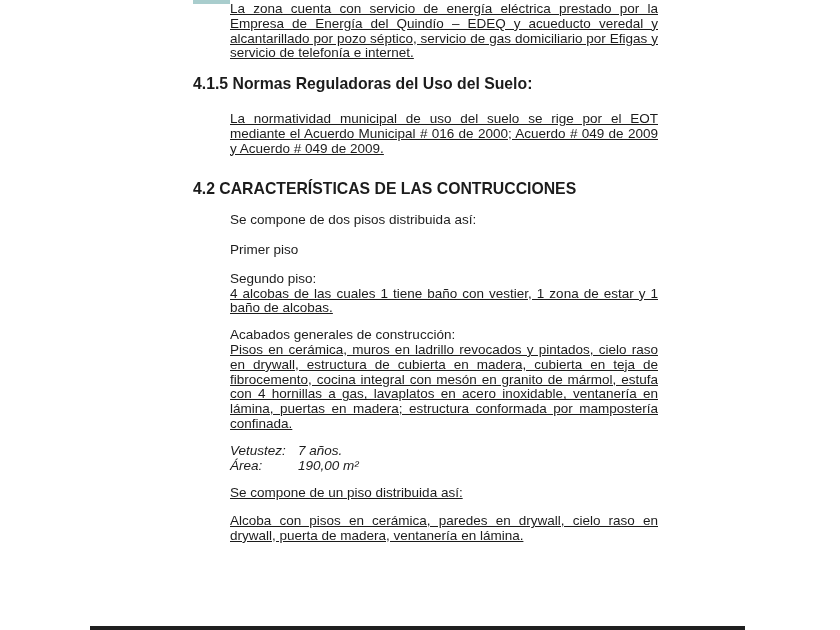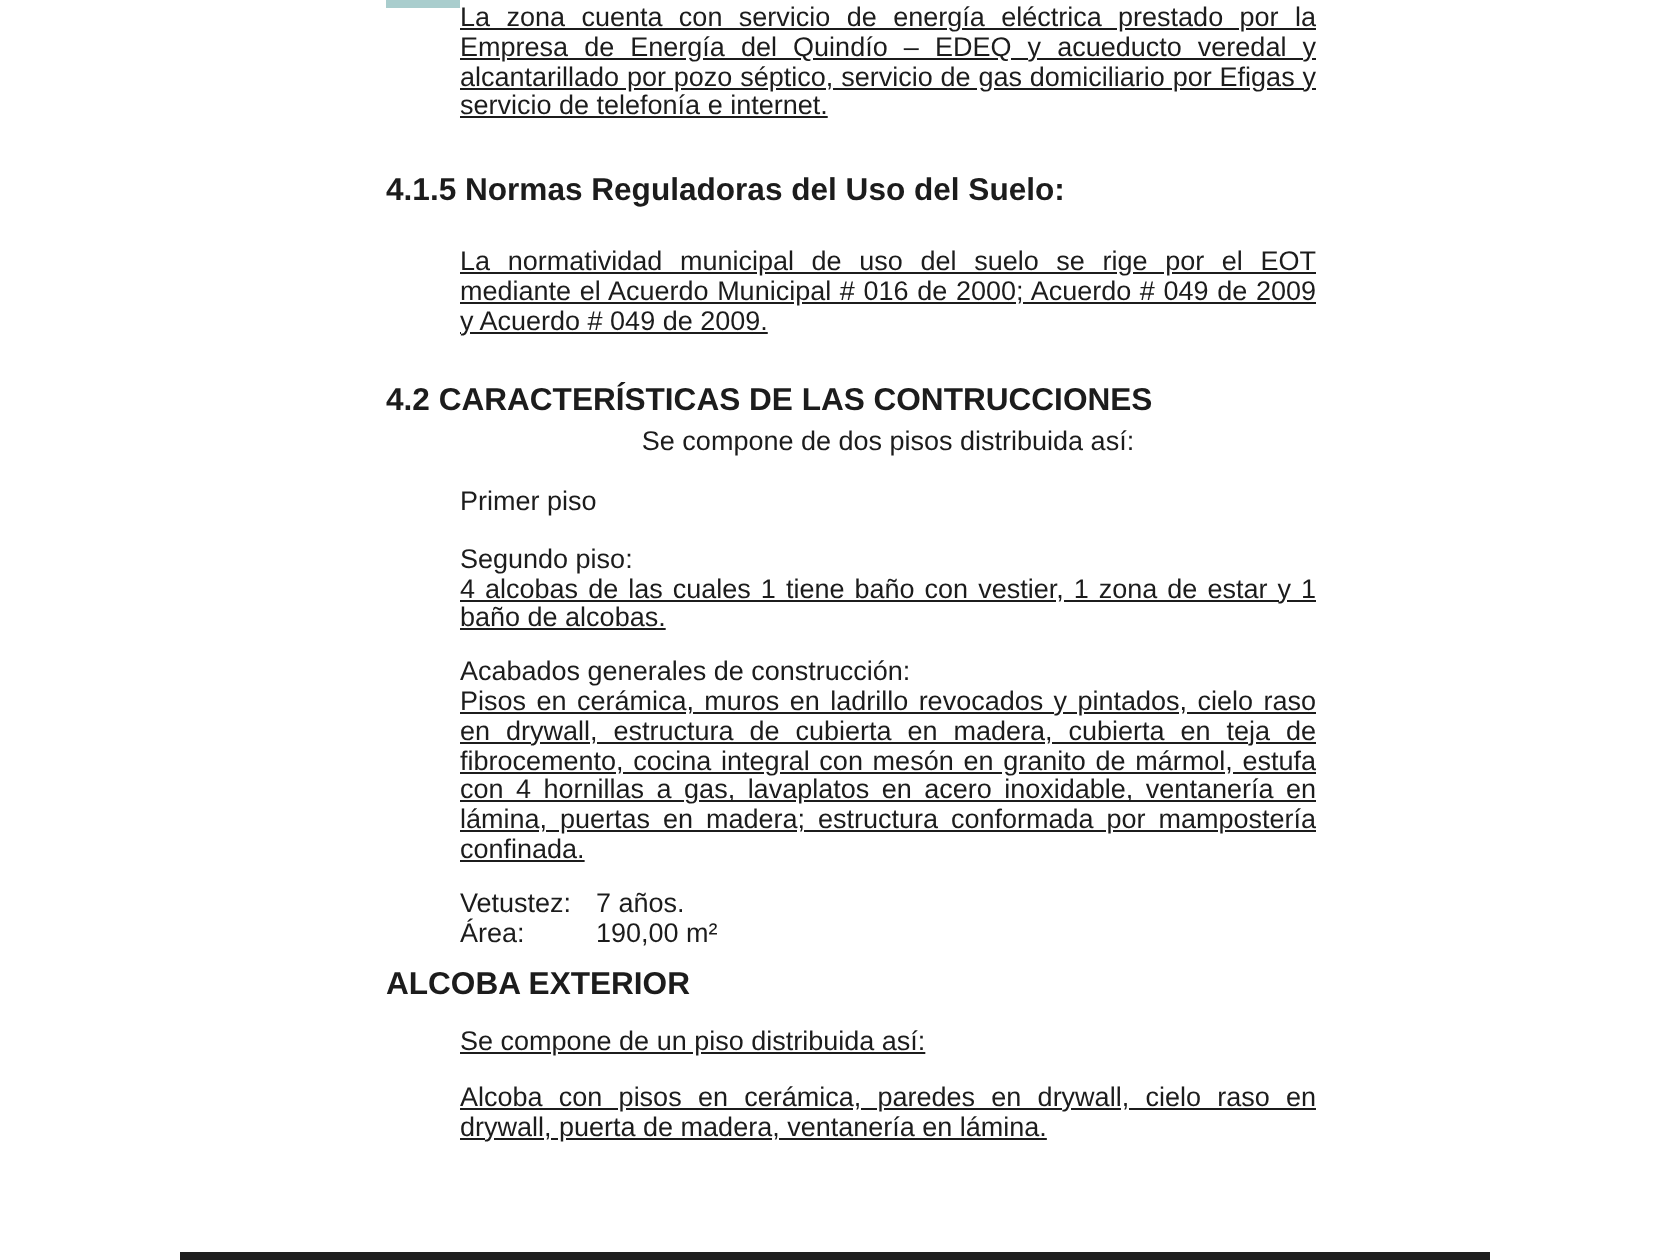--- a/index.html
+++ b/index.html
@@ -19,29 +19,29 @@
   .doc-page {
     position: absolute;
     left: 193px;
     top: 0;
     width: 466px;
   }
   .heading { font-weight: bold; }
   .indent { margin-left: 37px; width: 428px; }
   .just { text-align: justify; text-decoration: underline; }
   .p-services { margin-top: 2px; }
-  .h-415 { margin-top: 28px; }
+  .h-415 { margin-top: 16px; }
   .p-norms { margin-top: 20px; }
   .h-42 { margin-top: 26px; }
   .h-vivienda { margin-top: 14px; }
-  .p-compose-two { margin-top: 5px; text-align: center; }
+  .p-compose-two { margin-top: 16px; }
   .b-first { margin-top: 15px; }
   .b-second { margin-top: 14px; }
   .b-finishes { margin-top: 12px; }
-  .kv-block { margin-top: 12px; }
+  .kv-block { margin-top: 12px; font-style: italic; }
   .kv-row { display: flex; }
   .kv-label { width: 68px; flex: 0 0 68px; }
   .h-alcoba { margin-top: 12px; }
   .p-compose-one { margin-top: 13px; text-decoration: underline; }
   .p-alcoba { margin-top: 13px; }
   .top-marker {
     position: absolute;
     left: 193px;
     top: 0;
     width: 37px;
@@ -91,21 +91,20 @@
     <div class="kv-row">
       <span class="kv-label">Vetustez:</span>
       <span class="kv-value">7 años.</span>
     </div>
     <div class="kv-row">
       <span class="kv-label">Área:</span>
       <span class="kv-value">190,00 m²</span>
     </div>
   </div>
 
-  <h3 class="heading h-alcoba">ALCOBA EXTERIOR</h3>
 
   <p class="indent p-compose-one">Se compone de un piso distribuida así:</p>
 
   <p class="indent just p-alcoba">Alcoba con pisos en cerámica, paredes en drywall, cielo raso en drywall, puerta de madera, ventanería en lámina.</p>
 
 </div>
 
 <div class="bottom-bar" style="background: rgb(31, 31, 31);"></div>
 
 </body></html>

